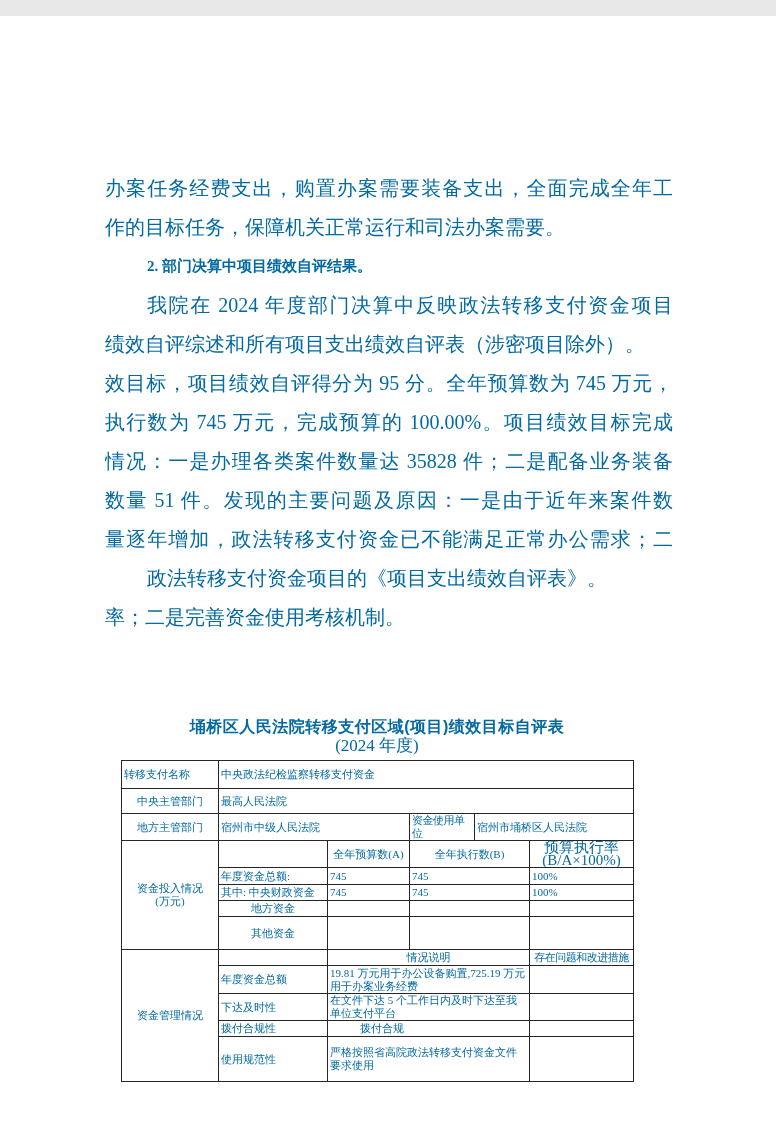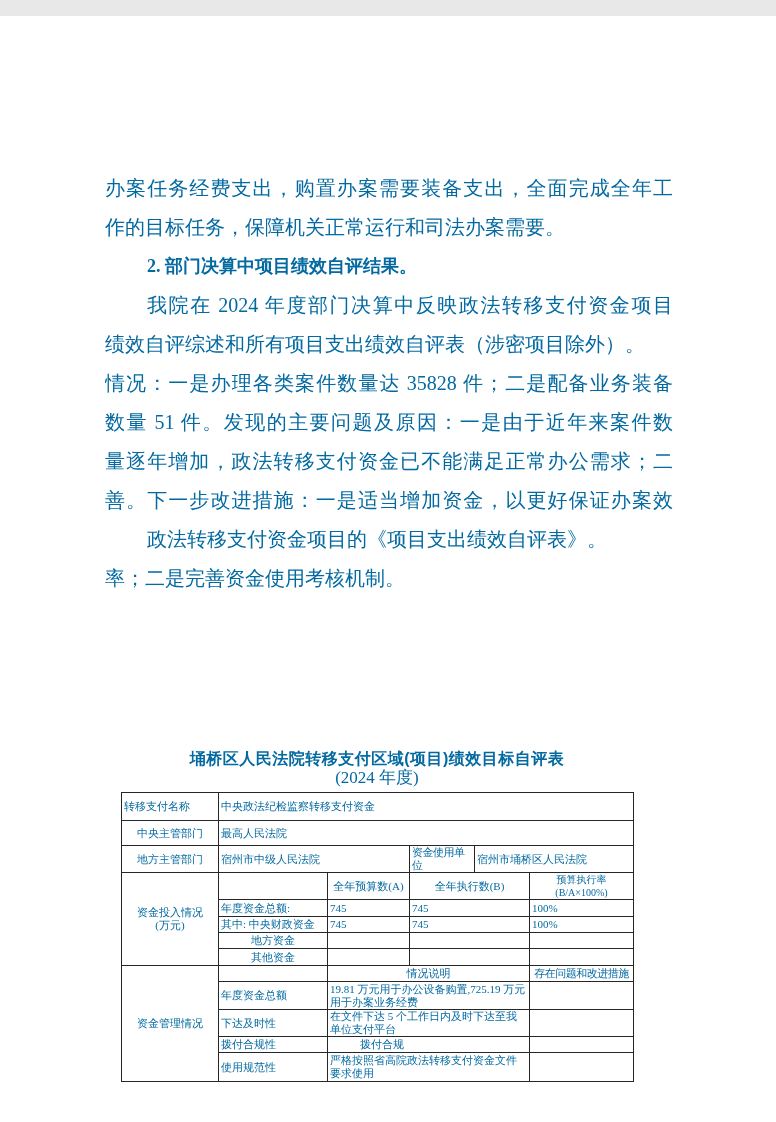--- a/index.html
+++ b/index.html
@@ -18,23 +18,23 @@
     left: 105px; top: 153px; width: 568px;
     font-size: 20px; line-height: 39px;
   }
   .line {
     text-align: justify;
     text-align-last: justify;
     height: 39px; overflow: hidden;
   }
   .line.end { text-align-last: left; }
   .line.ind { text-indent: 42px; }
-  .line.bold { font-weight: bold; font-size: 18px; }
+  .line.bold { font-weight: bold; font-size: 15px; }
   
-  .table-block { position: absolute; left: 121px; top: 732px; width: 512px; }
+  .table-block { position: absolute; left: 121px; top: 700px; width: 512px; }
   .tbl-title {
     text-align: center;
     font-family: "Liberation Sans", "DejaVu Sans", sans-serif;
     font-weight: bold;
     font-size: 16px; line-height: 21px; letter-spacing: 0.5px;
   }
   .tbl-sub { text-align: center; font-size: 17px; line-height: 14px; margin-top: 2px; }
   table.eval {
     margin-top: 7px;
     border-collapse: collapse;
@@ -49,38 +49,39 @@
     overflow: hidden;
     vertical-align: middle;
     word-break: break-all;
   }
   td.c   { text-align: center; }
   td.l   { text-align: left; }
   td.top { vertical-align: top; padding-top: 1px; }
   td.sec { text-align: center; vertical-align: middle; }
   td.nobb { border-bottom: none; }
   td.tight { padding: 0 1px; letter-spacing: -0.5px; }
-  .hdr2 { font-size: 10px; line-height: 11px; }
+  .hdr2 { font-size: 15px; line-height: 11px; }
   .indent-desc { text-indent: 30px; font-family: Liberation Serif, serif; }
 </style>
 </head>
 <body>
 
 <div class="page">
 
   <div class="body-text">
     <div class="line">办案任务经费支出，购置办案需要装备支出，全面完成全年工</div>
     <div class="line end">作的目标任务，保障机关正常运行和司法办案需要。</div>
     <div class="line end ind bold">2. 部门决算中项目绩效自评结果。</div>
     <div class="line ind">我院在 2024 年度部门决算中反映政法转移支付资金项目</div>
     <div class="line end">绩效自评综述和所有项目支出绩效自评表（涉密项目除外）。</div>
+    <div class="line">效目标，项目绩效自评得分为 95 分。全年预算数为 745 万元，</div>
+    <div class="line">执行数为 745 万元，完成预算的 100.00%。项目绩效目标完成</div>
     <div class="line">情况：一是办理各类案件数量达 35828 件；二是配备业务装备</div>
     <div class="line">数量 51 件。发现的主要问题及原因：一是由于近年来案件数</div>
     <div class="line">量逐年增加，政法转移支付资金已不能满足正常办公需求；二</div>
-    <div class="line">善。下一步改进措施：一是适当增加资金，以更好保证办案效</div>
     <div class="line end ind">政法转移支付资金项目的《项目支出绩效自评表》。</div>
     <div class="line end">率；二是完善资金使用考核机制。</div>
   </div>
 
   <div class="table-block">
     <div class="tbl-title">埇桥区人民法院转移支付区域(项目)绩效目标自评表</div>
     <div class="tbl-sub">(2024 年度)</div>
 
     <table class="eval">
       <colgroup>
@@ -132,21 +133,21 @@
         <td class="l">745</td>
         <td colspan="2" class="l">745</td>
         <td class="l">100%</td>
       </tr>
       <tr style="height:16px">
         <td class="c">地方资金</td>
         <td class="l"></td>
         <td colspan="2" class="l"></td>
         <td class="l"></td>
       </tr>
-      <tr style="height:17px">
+      <tr style="height:33px">
         <td class="c">其他资金</td>
         <td class="l"></td>
         <td colspan="2" class="l"></td>
         <td class="l"></td>
       </tr>
 
       <tr style="height:16px">
         <td rowspan="5" class="sec nobb">资金管理情况</td>
         <td class="c"></td>
         <td colspan="3" class="c">情况说明</td>
@@ -160,21 +161,21 @@
       <tr style="height:26px">
         <td class="l top">下达及时性</td>
         <td colspan="3" class="l top">在文件下达 5 个工作日内及时下达至我单位支付平台</td>
         <td class="l"></td>
       </tr>
       <tr style="height:16px">
         <td class="l">拨付合规性</td>
         <td colspan="3" class="l indent-desc">拨付合规</td>
         <td class="l"></td>
       </tr>
-      <tr style="height:29px">
+      <tr style="height:45px">
         <td class="l top">使用规范性</td>
         <td colspan="3" class="l top">严格按照省高院政法转移支付资金文件要求使用</td>
         <td class="l"></td>
       </tr>
     </tbody>
       </table>
   </div>
 
 </div>
 

